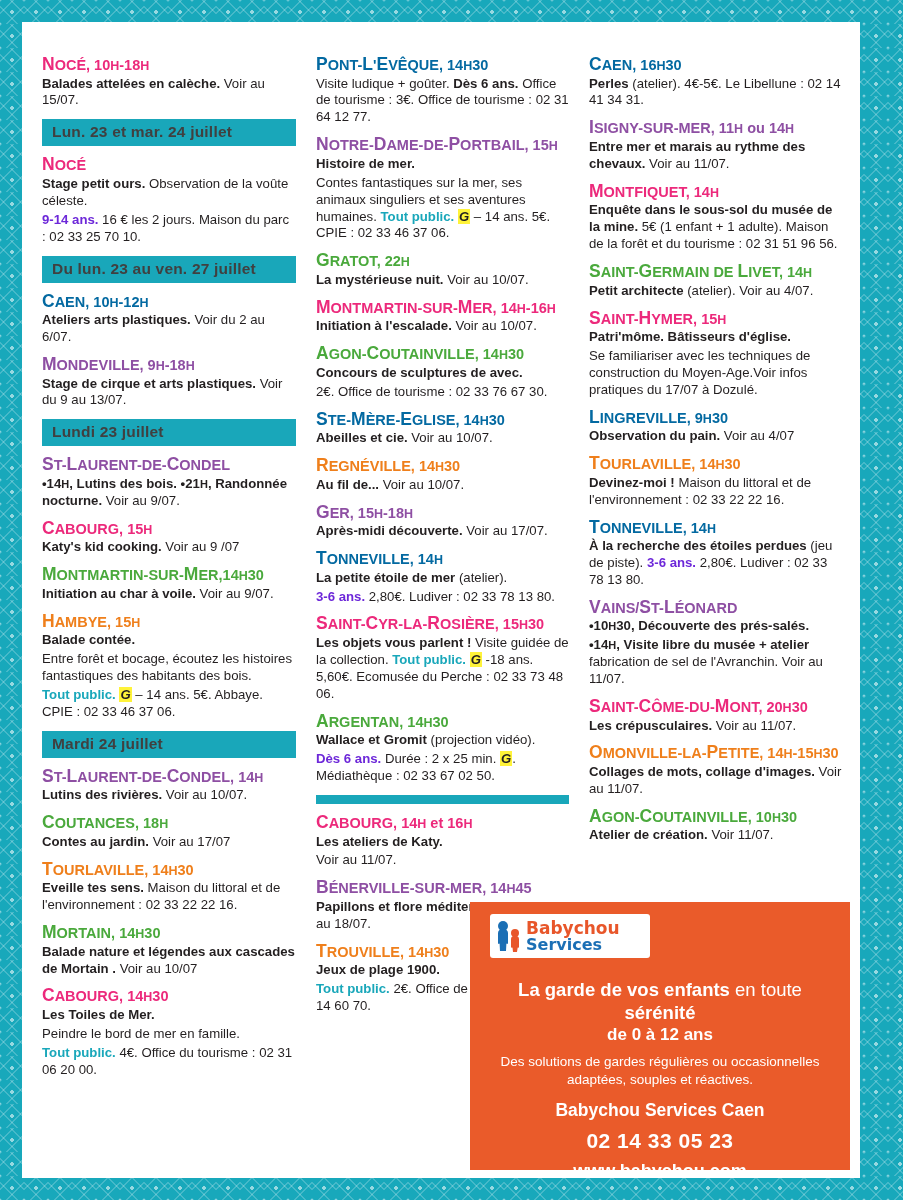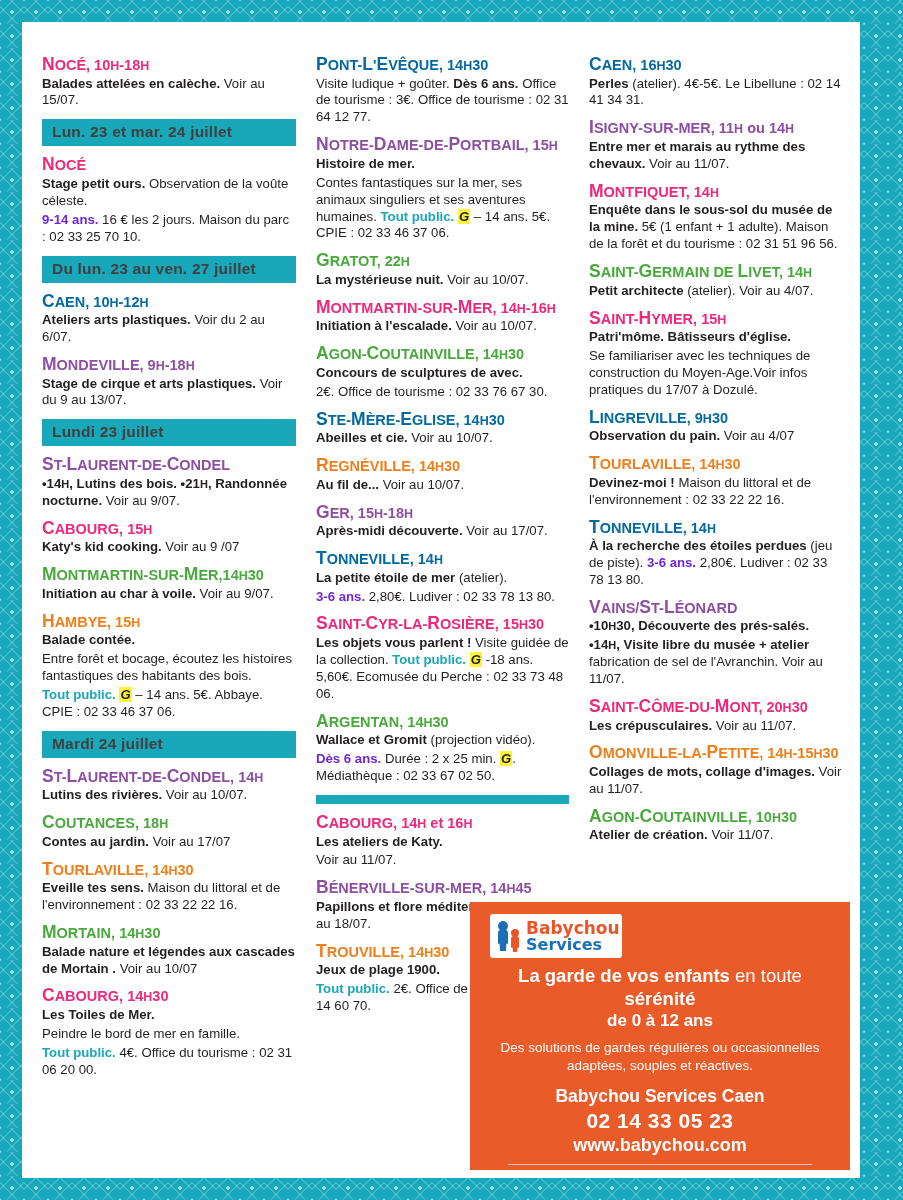--- a/index.html
+++ b/index.html
@@ -93,23 +93,23 @@
     left:448px;top:880px;
     width:380px;height:268px;
     background:#ea5b2a;
     color:#ffffff;
     box-sizing:border-box;
     padding:10px 14px;
     text-align:center;
   }
   .ad-logo{
     background:#ffffff;
-    width:132px;height:44px;
+    width:160px;height:44px;
     border-radius:3px;
-    margin:2px 0 6px 6px;
+    margin:2px 0 20px 6px;
     display:flex;align-items:center;
     padding:2px 6px;
     box-sizing:border-box;
     gap:4px;
   }
   .logo-figures{display:flex;align-items:flex-end;gap:2px;}
   .ad-logo-text{
     text-align:left;
     line-height:1;
   }
@@ -128,21 +128,21 @@
     line-height:1.25;
   }
   .ad h2 .light{font-weight:normal;}
   .ad .age{
     font-size:17px;font-weight:bold;margin:1px 0 8px 0;
   }
   .ad p.desc{
     font-size:13.5px;margin:0 0 10px 0;line-height:1.35;
   }
   .ad .city{font-size:17.5px;font-weight:bold;margin:2px 0 0 0;}
-  .ad .phone{font-size:21px;font-weight:bold;margin:2px 0;letter-spacing:.5px;}
+  .ad .phone{font-size:21px;font-weight:bold;margin:8px 0;letter-spacing:.5px;}
   .ad .web{font-size:18px;font-weight:bold;margin:0 0 8px 0;}
   .ad .fine{font-size:10.2px;margin:12px;line-height:1.3;font-family:Liberation Serif, serif;}
   .divider-line{border-top:1px solid rgba(255,255,255,.65);margin:6px 24px 5px 24px;}
 </style>
 </head>
 <body>
 
 <div class="border-pattern"></div>
 
 <div class="page">

